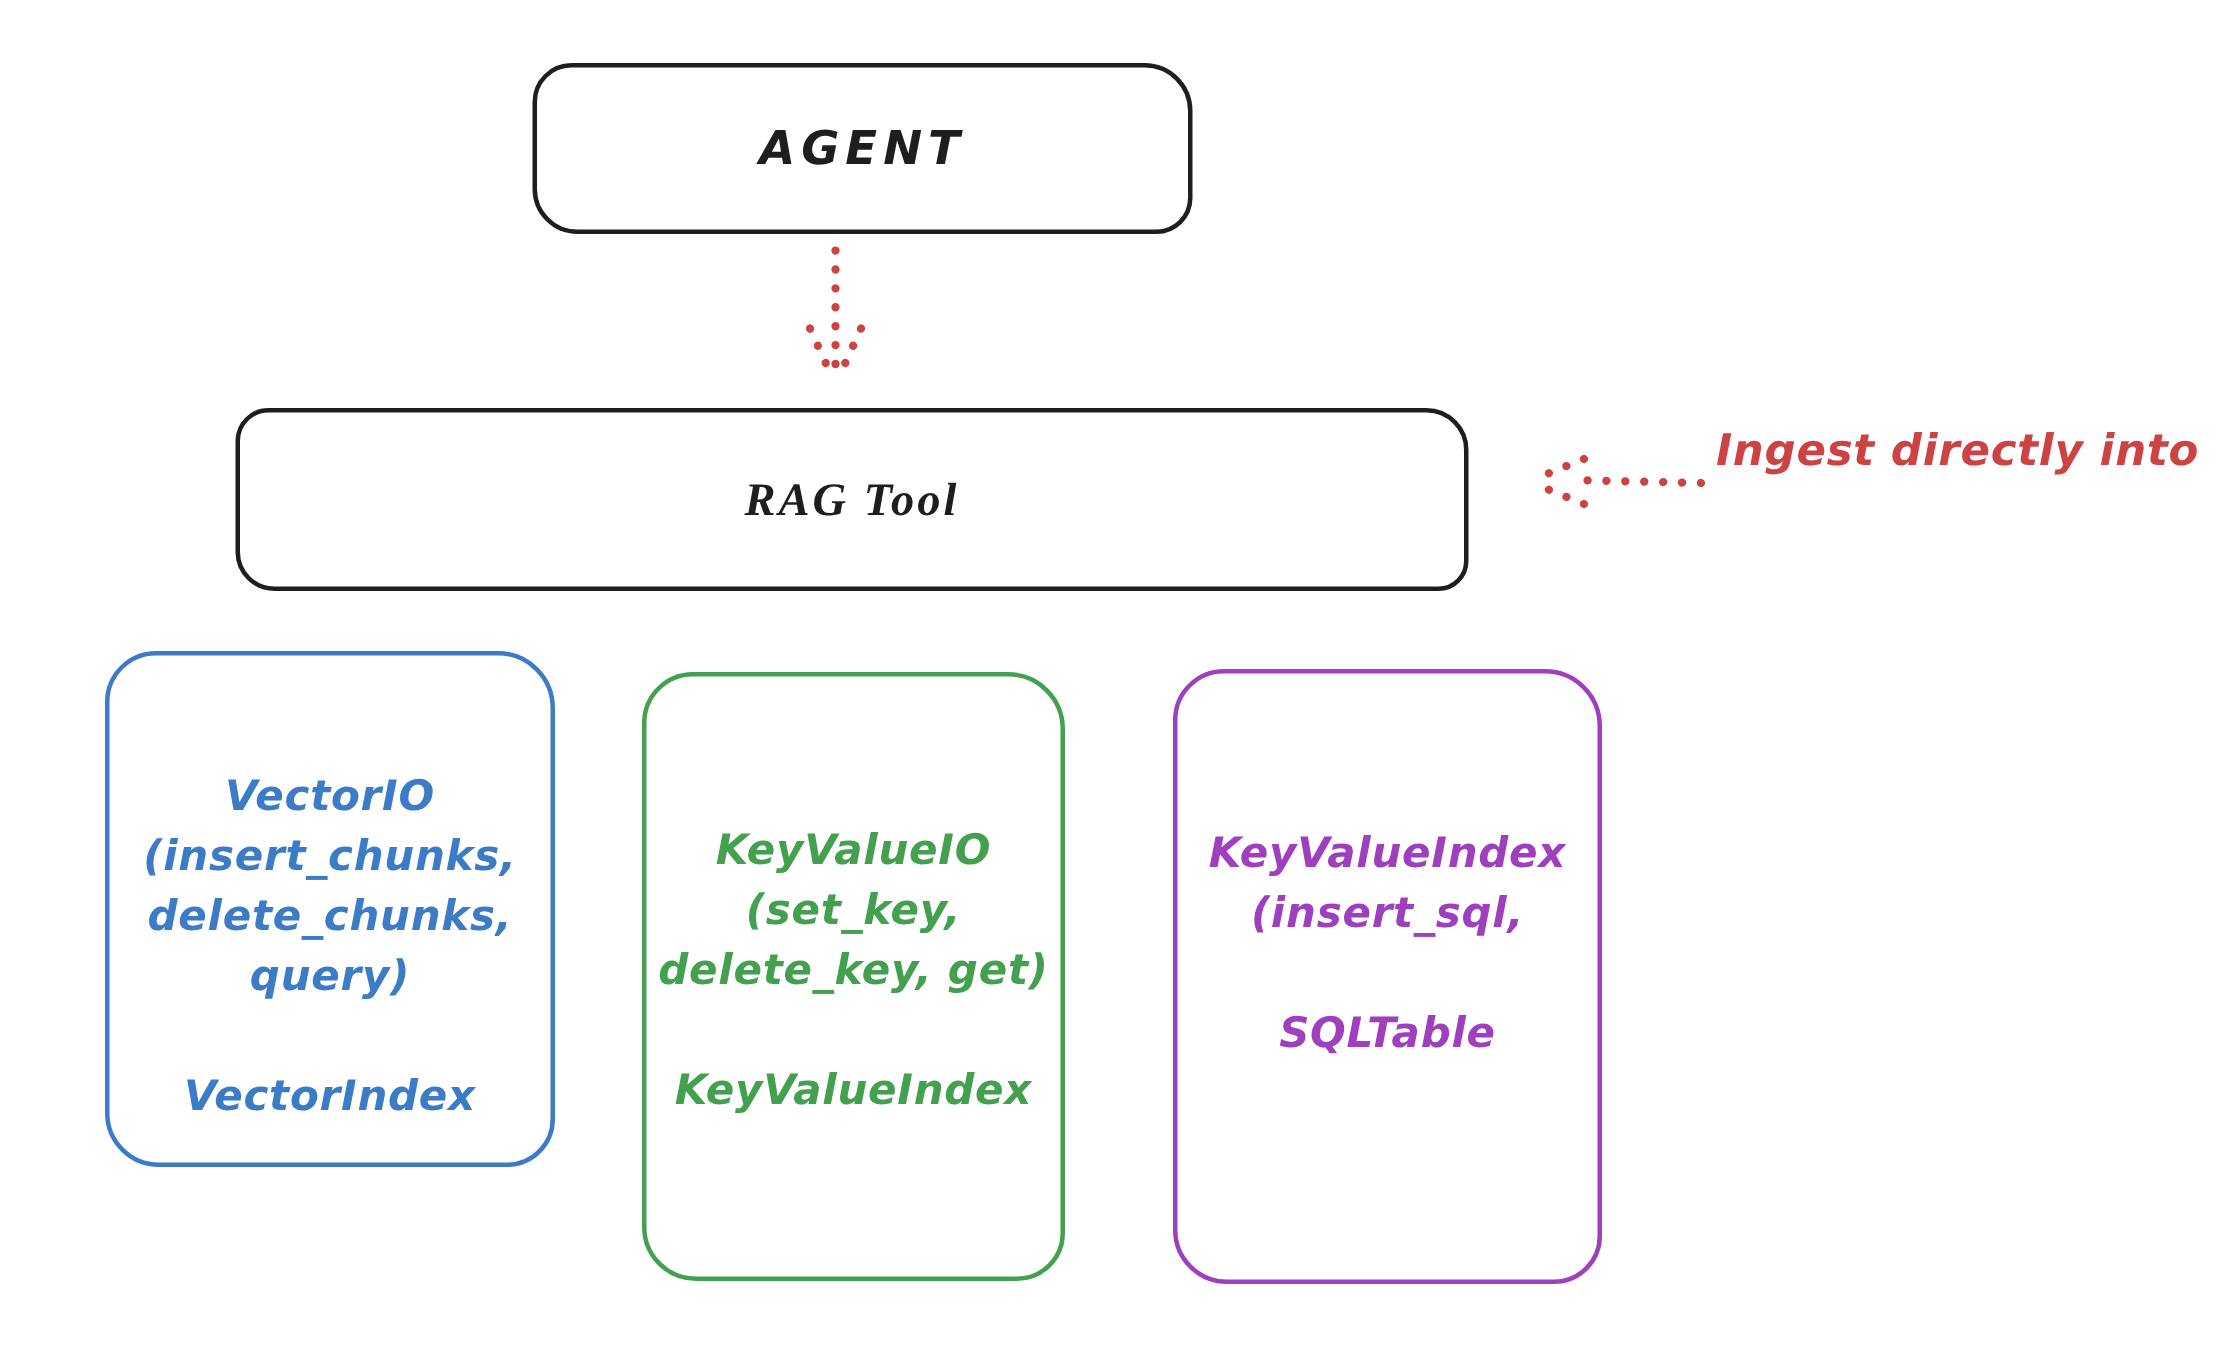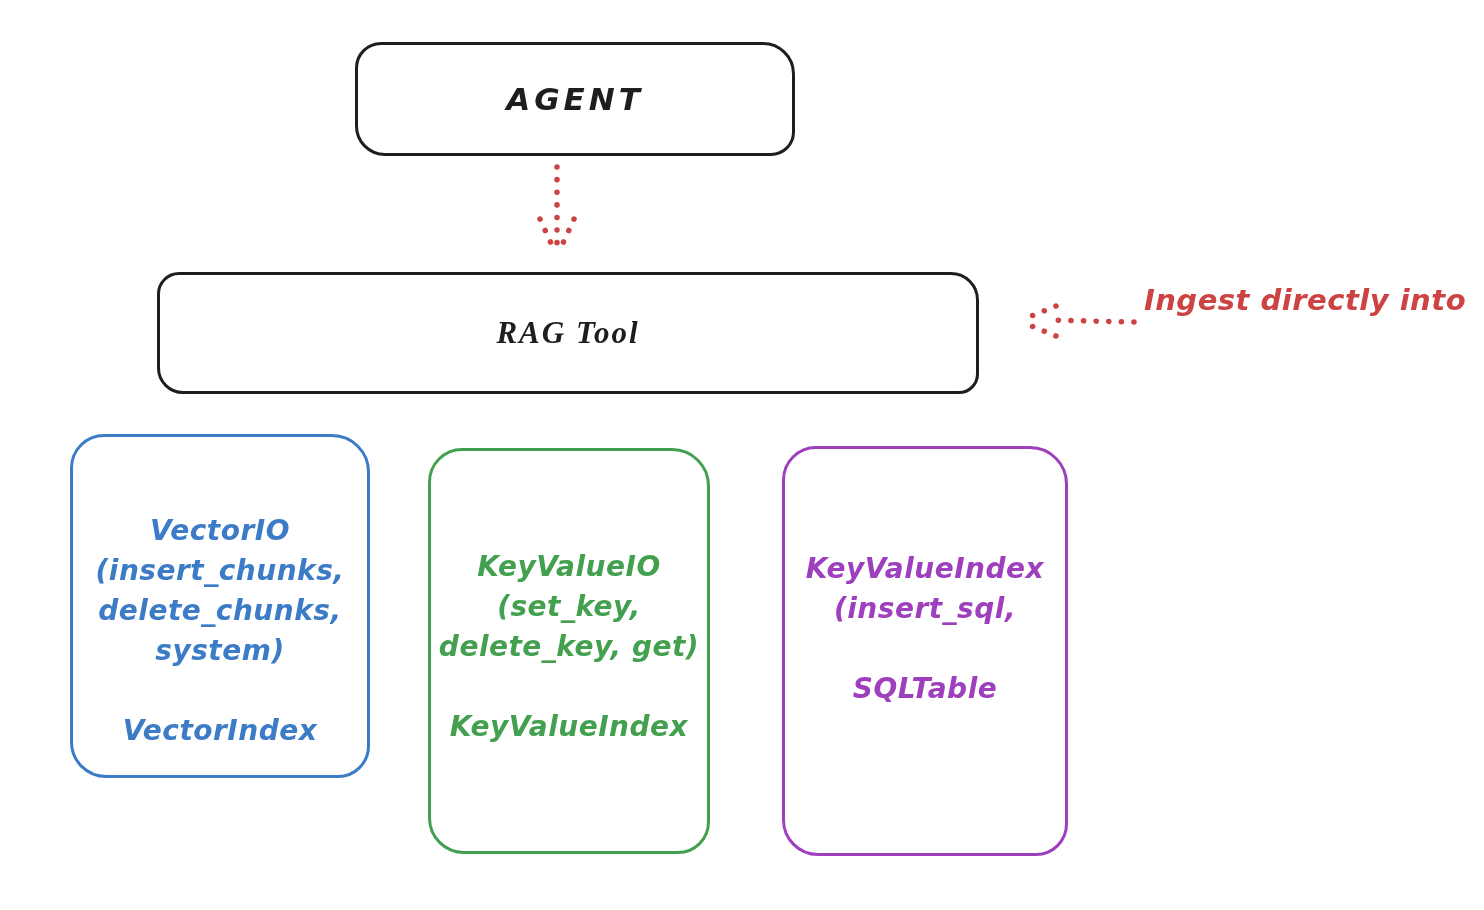--- a/index.html
+++ b/index.html
@@ -141,21 +141,21 @@
   </svg>
 
   <div class="annotation">
     <span>Ingest directly into</span>
   </div>
 
   <div class="box io-box io-box-vector">
     <span class="body-line">VectorIO</span>
     <span class="body-line">(insert_chunks,</span>
     <span class="body-line">delete_chunks,</span>
-    <span class="body-line">system)</span>
+    <span class="body-line">query)</span>
     <span class="index-label">VectorIndex</span>
   </div>
 
   <div class="box io-box io-box-keyvalue">
     <span class="body-line">KeyValueIO</span>
     <span class="body-line">(set_key,</span>
     <span class="body-line">delete_key, get)</span>
     <span class="index-label">KeyValueIndex</span>
   </div>
 

